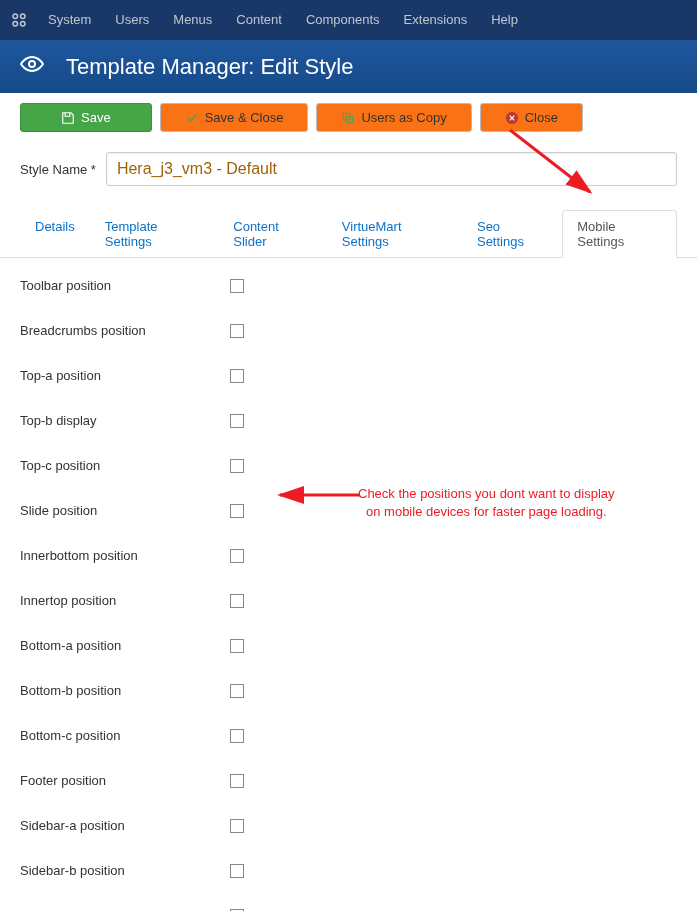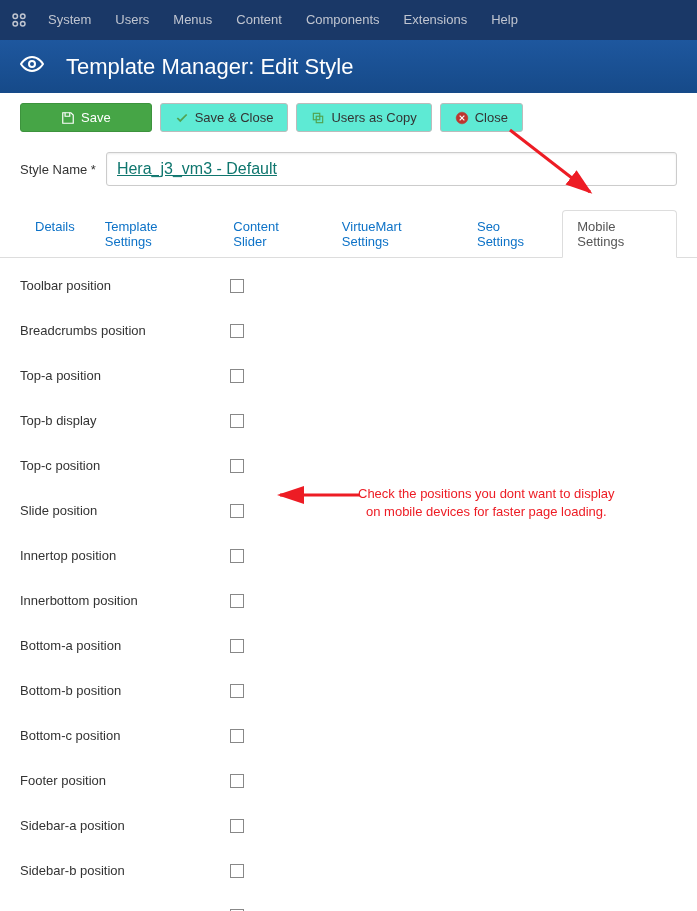--- a/index.html
+++ b/index.html
@@ -11,31 +11,31 @@
   .topbar-menu { display: flex; gap: 0; }
   .topbar-item { color: #c0c5d0; padding: 0 12px; line-height: 32px; font-size: 13px; cursor: pointer; }
   
   
   .header { background: #1d4f8f; background: linear-gradient(#1e579e,#164a89); padding: 12px 20px; display: flex; align-items: center; gap: 22px; }
   .header-icon { color: #fff; font-size: 20px; }
   .header-title { color: #fff; font-size: 22px; font-weight: normal; }
   
   
   .toolbar { padding: 10px 20px; display: flex; gap: 8px; align-items: center; }
-  .btn { border: 1px solid #bbb; background: #5eead4; border-radius: 3px; padding: 6px 14px; font-size: 13px; cursor: pointer; display: inline-flex; align-items: center; gap: 6px; color:#333;}
+  .btn { border: 1px solid #bbb; background: #f97316; border-radius: 3px; padding: 6px 24px; font-size: 13px; cursor: pointer; display: inline-flex; align-items: center; gap: 6px; color:#333;}
   .btn-success { background: #46a546; border-color: #3d933d; color: #fff; padding: 6px 40px; }
   .icon { display: inline-flex; align-items:center; justify-content:center; }
   .icon-green svg { stroke: #51a351; }
   .icon-red svg { stroke: #bd362f; fill:#bd362f;}
   
   
   .form-area { padding: 10px 20px 18px 20px; }
   .form-row { display: flex; align-items: center; gap: 10px; }
   .form-label { font-size: 13px; color: #333; white-space: nowrap; }
-  .form-input { flex: 1; border: 1px solid #ccc; border-radius: 3px; padding: 16px 10px; font-size: 16px; color: #0f766e; height: 34px; box-shadow: inset 0 1px 2px rgba(0,0,0,0.08); text-decoration: underline;}
+  .form-input { flex: 1; border: 1px solid #ccc; border-radius: 3px; padding: 16px 10px; font-size: 16px; color: #a16207; height: 34px; box-shadow: inset 0 1px 2px rgba(0,0,0,0.08);}
   
   
   .tabs { display: flex; border-bottom: 1px solid #ddd; padding: 0 20px; margin-top: 6px; position: relative;}
   .tab { padding: 8px 14px; font-size: 13px; color: #0d72c7; cursor: pointer; border: 1px solid transparent; margin-bottom: -1px; }
   .tab.active { color: #555; border: 1px solid #ddd; border-bottom-color: #fff; border-radius: 4px 4px 0 0; background:#fff;}
   
   
   .settings { padding: 20px; }
   .setting-row { display: flex; align-items: center; margin-bottom: 30px; }
   .setting-label { width: 210px; font-size: 13px; color: #333; }
@@ -158,25 +158,25 @@
     </div>
     <div class="setting-row">
       <span class="setting-label">Top-c position</span>
       <span class="setting-check"></span>
     </div>
     <div class="setting-row">
       <span class="setting-label">Slide position</span>
       <span class="setting-check"></span>
     </div>
     <div class="setting-row">
+      <span class="setting-label">Innerbottom position</span>
+      <span class="setting-check"></span>
+    </div>
+    <div class="setting-row">
       <span class="setting-label">Innertop position</span>
-      <span class="setting-check"></span>
-    </div>
-    <div class="setting-row">
-      <span class="setting-label">Innerbottom position</span>
       <span class="setting-check"></span>
     </div>
     <div class="setting-row">
       <span class="setting-label">Bottom-a position</span>
       <span class="setting-check"></span>
     </div>
     <div class="setting-row">
       <span class="setting-label">Bottom-b position</span>
       <span class="setting-check"></span>
     </div>

